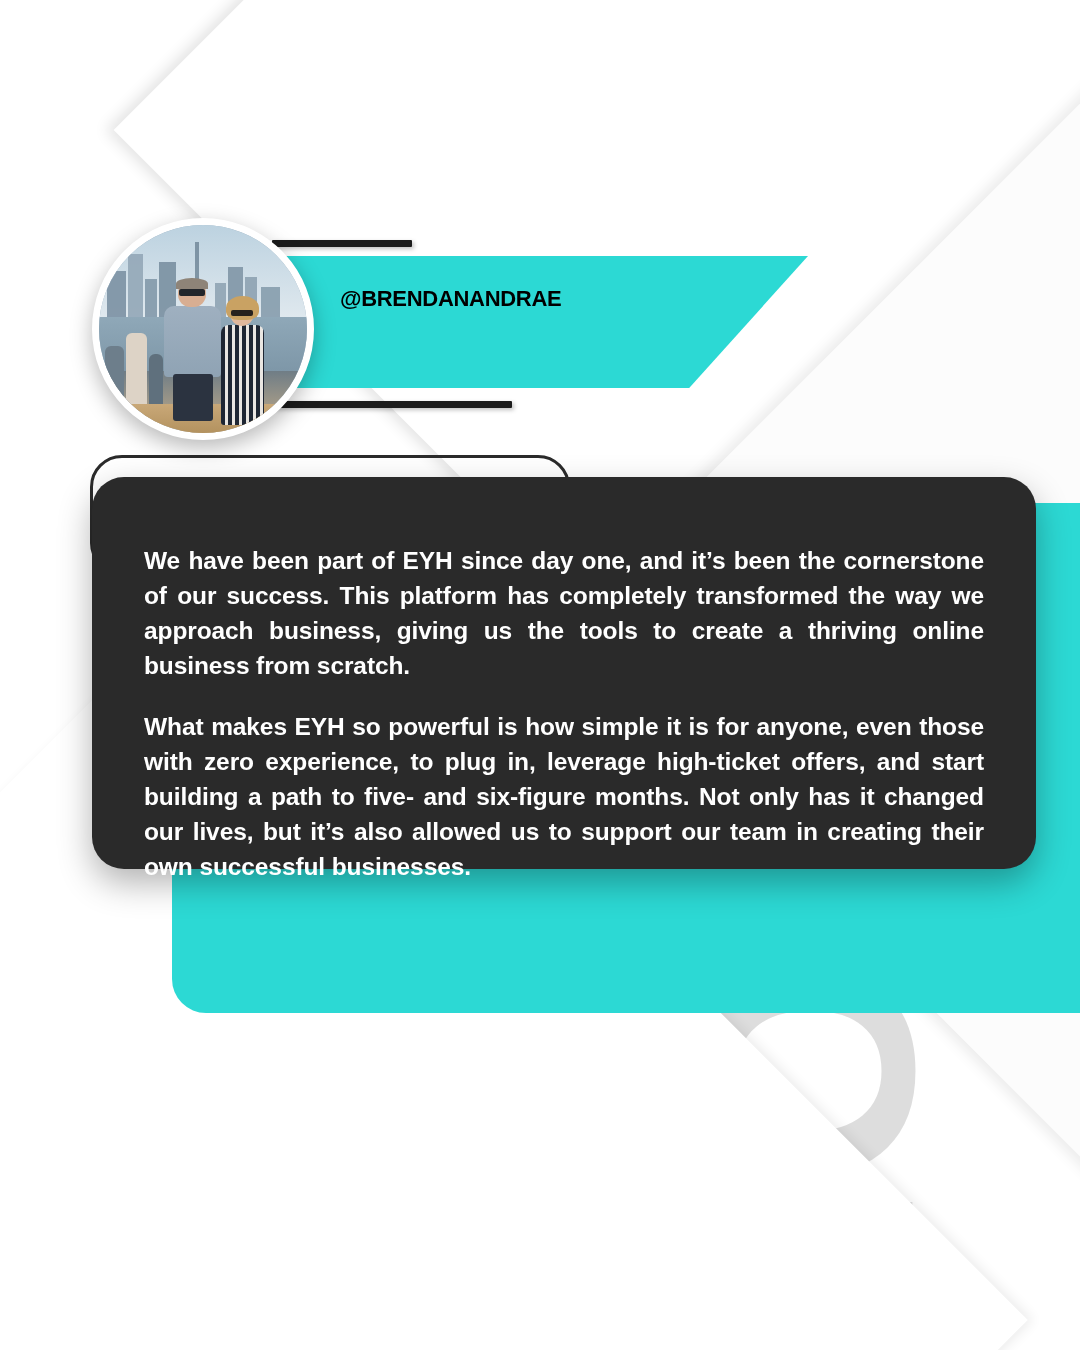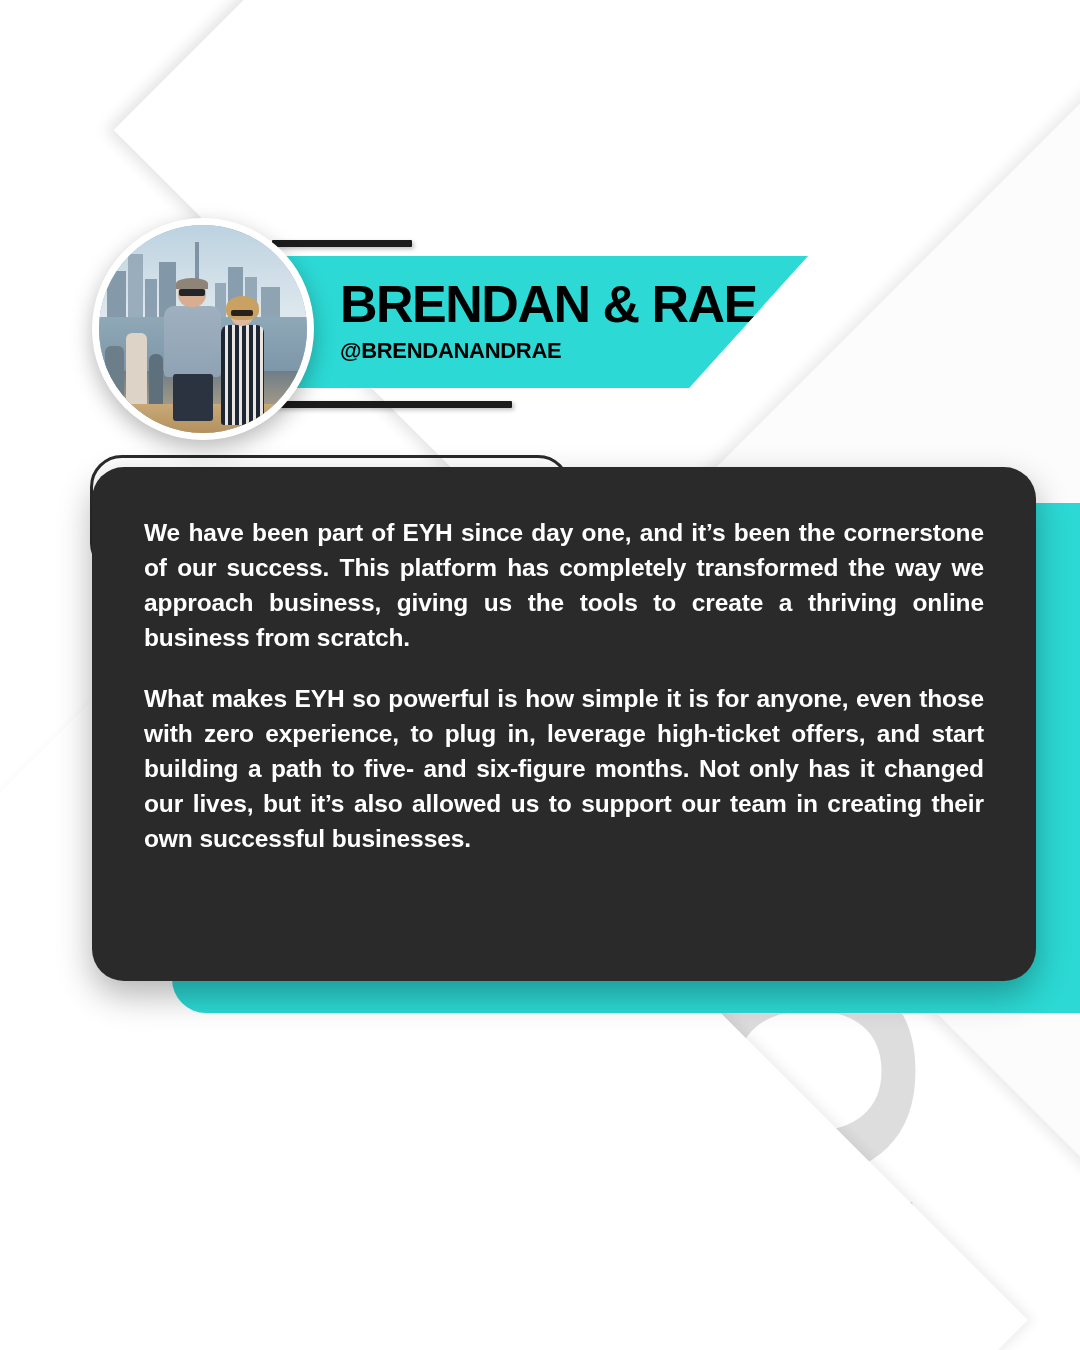--- a/index.html
+++ b/index.html
@@ -189,26 +189,26 @@
   }
   .card-teal {
     position:absolute;
     left:96px; top:48px;
     width:950px; height:510px;
     background:#2CD9D4;
     border-radius:34px;
   }
   .quote-card {
     position:absolute;
-    left:16px; top:12px;
-    width:944px; height:514px;
+    left:16px; top:22px;
+    width:944px; height:392px;
     background:#2A2A2A;
     border-radius:32px;
     box-shadow:0 14px 34px rgba(0,0,0,.30);
-    padding:48px 52px 40px 52px;
+    padding:66px 52px 40px 52px;
     z-index:3;
   }
   .quote-p {
     color:#ffffff;
     font-family:"Liberation Sans", sans-serif;
     font-weight:700;
     font-size:24.5px;
     line-height:1.43;
     text-align:justify;
     letter-spacing:-0.1px;
@@ -229,21 +229,20 @@
   <div class="paper-layer paper-2"></div>
   <div class="paper-layer paper-3"></div>
 
   <div class="header">
 
     <div class="rule rule-top"></div>
     <div class="rule rule-bottom"></div>
 
     <div class="name-banner">
       <div class="name-banner-inner">
-        <div class="person-name">BRENDAN &amp; RAE</div>
         <div class="person-handle">@BRENDANANDRAE</div>
       </div>
     </div>
 
     <div class="avatar">
       <div class="avatar-photo">
         <div class="ph-sky"></div>
         <div class="bld b1"></div>
         <div class="bld b2"></div>
         <div class="bld b3"></div>

